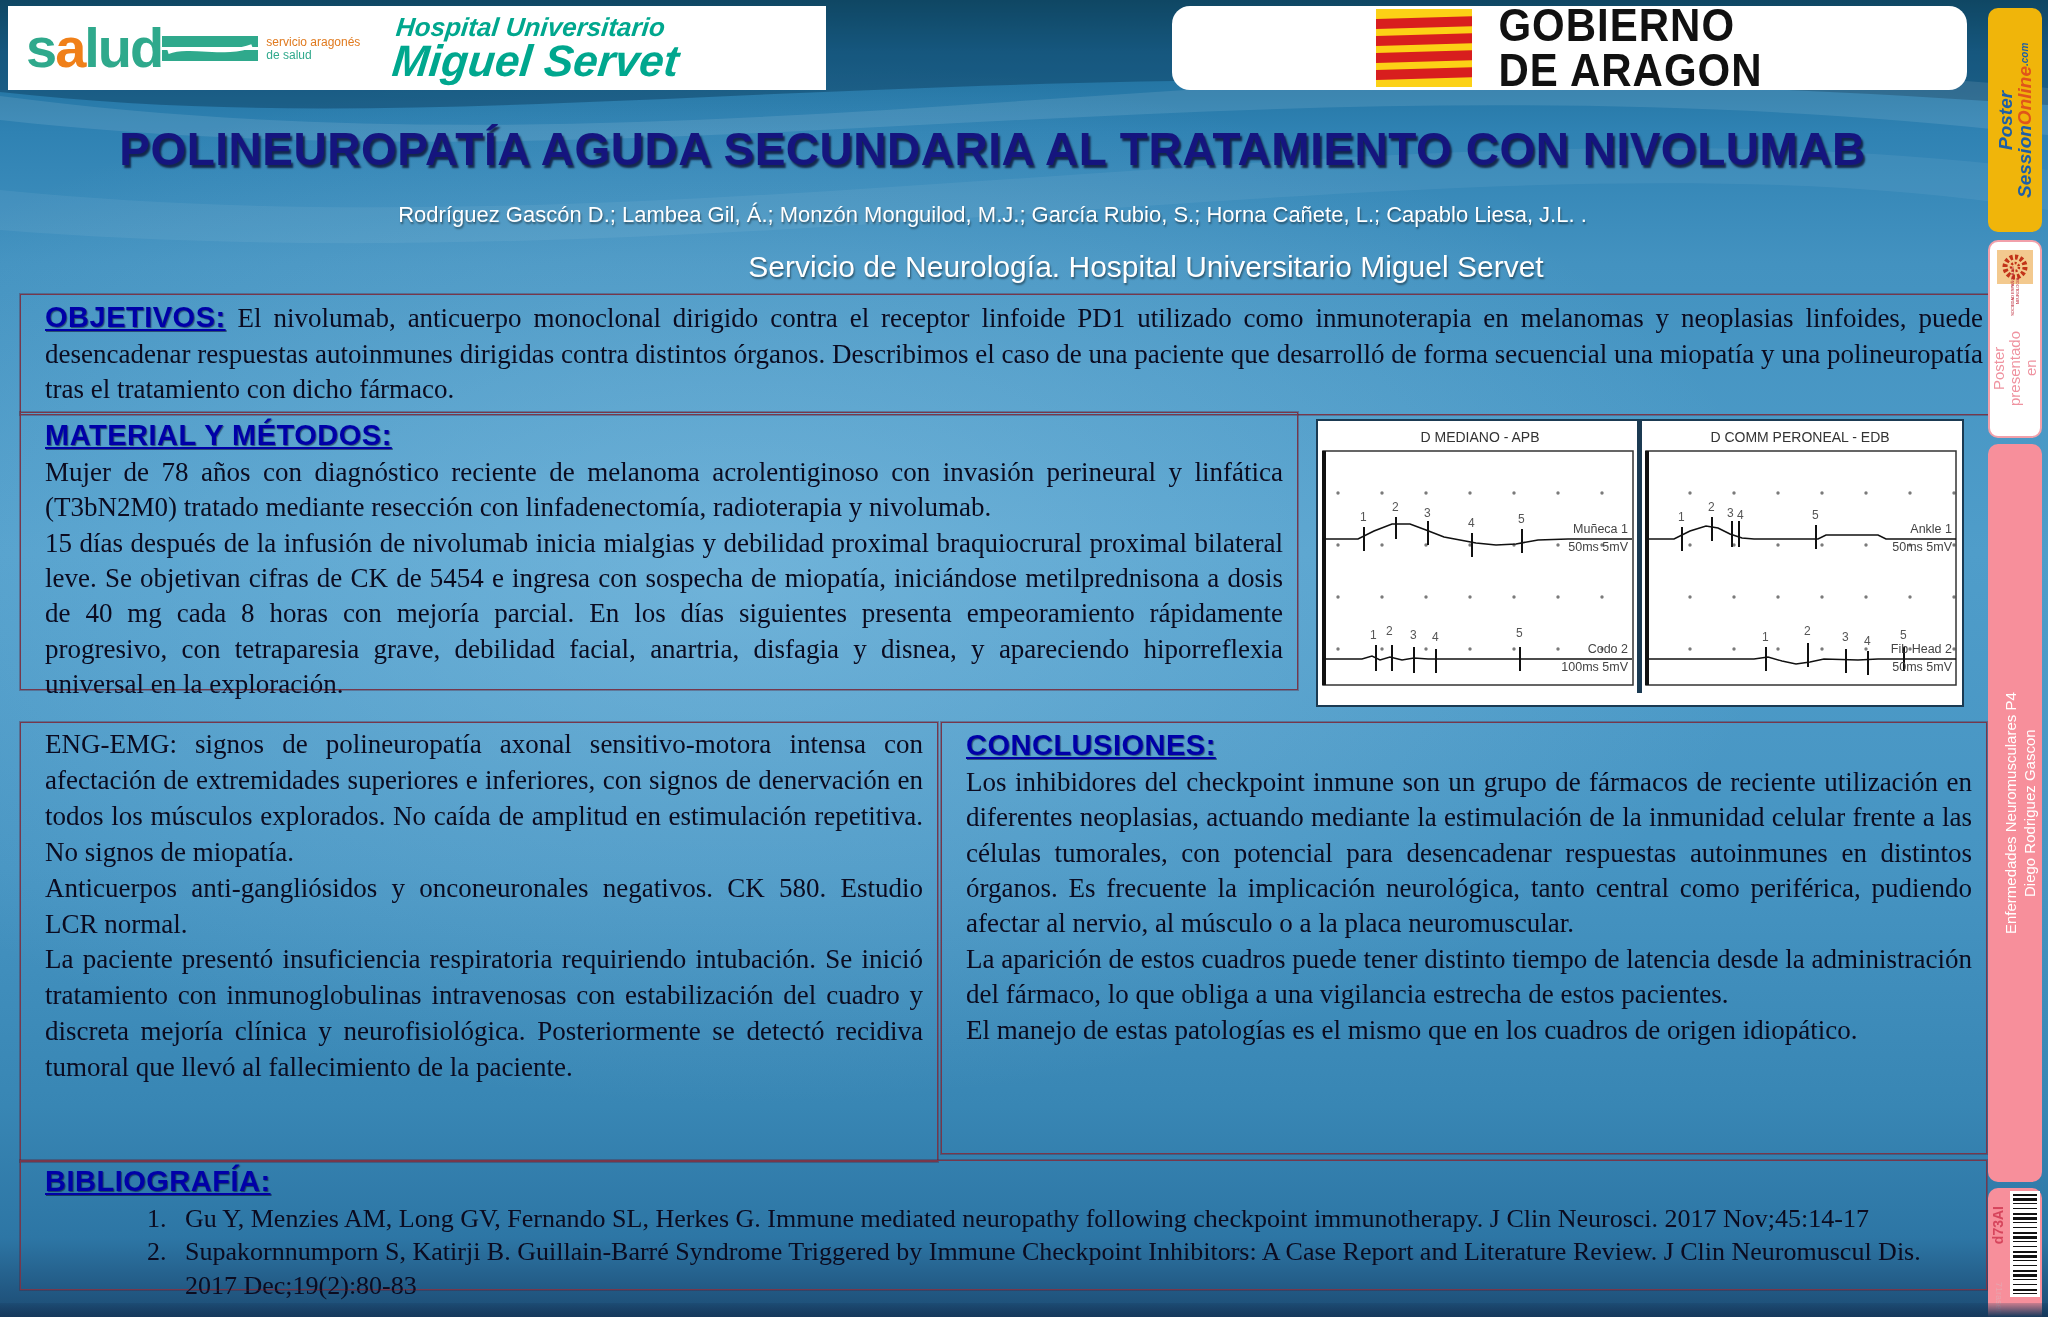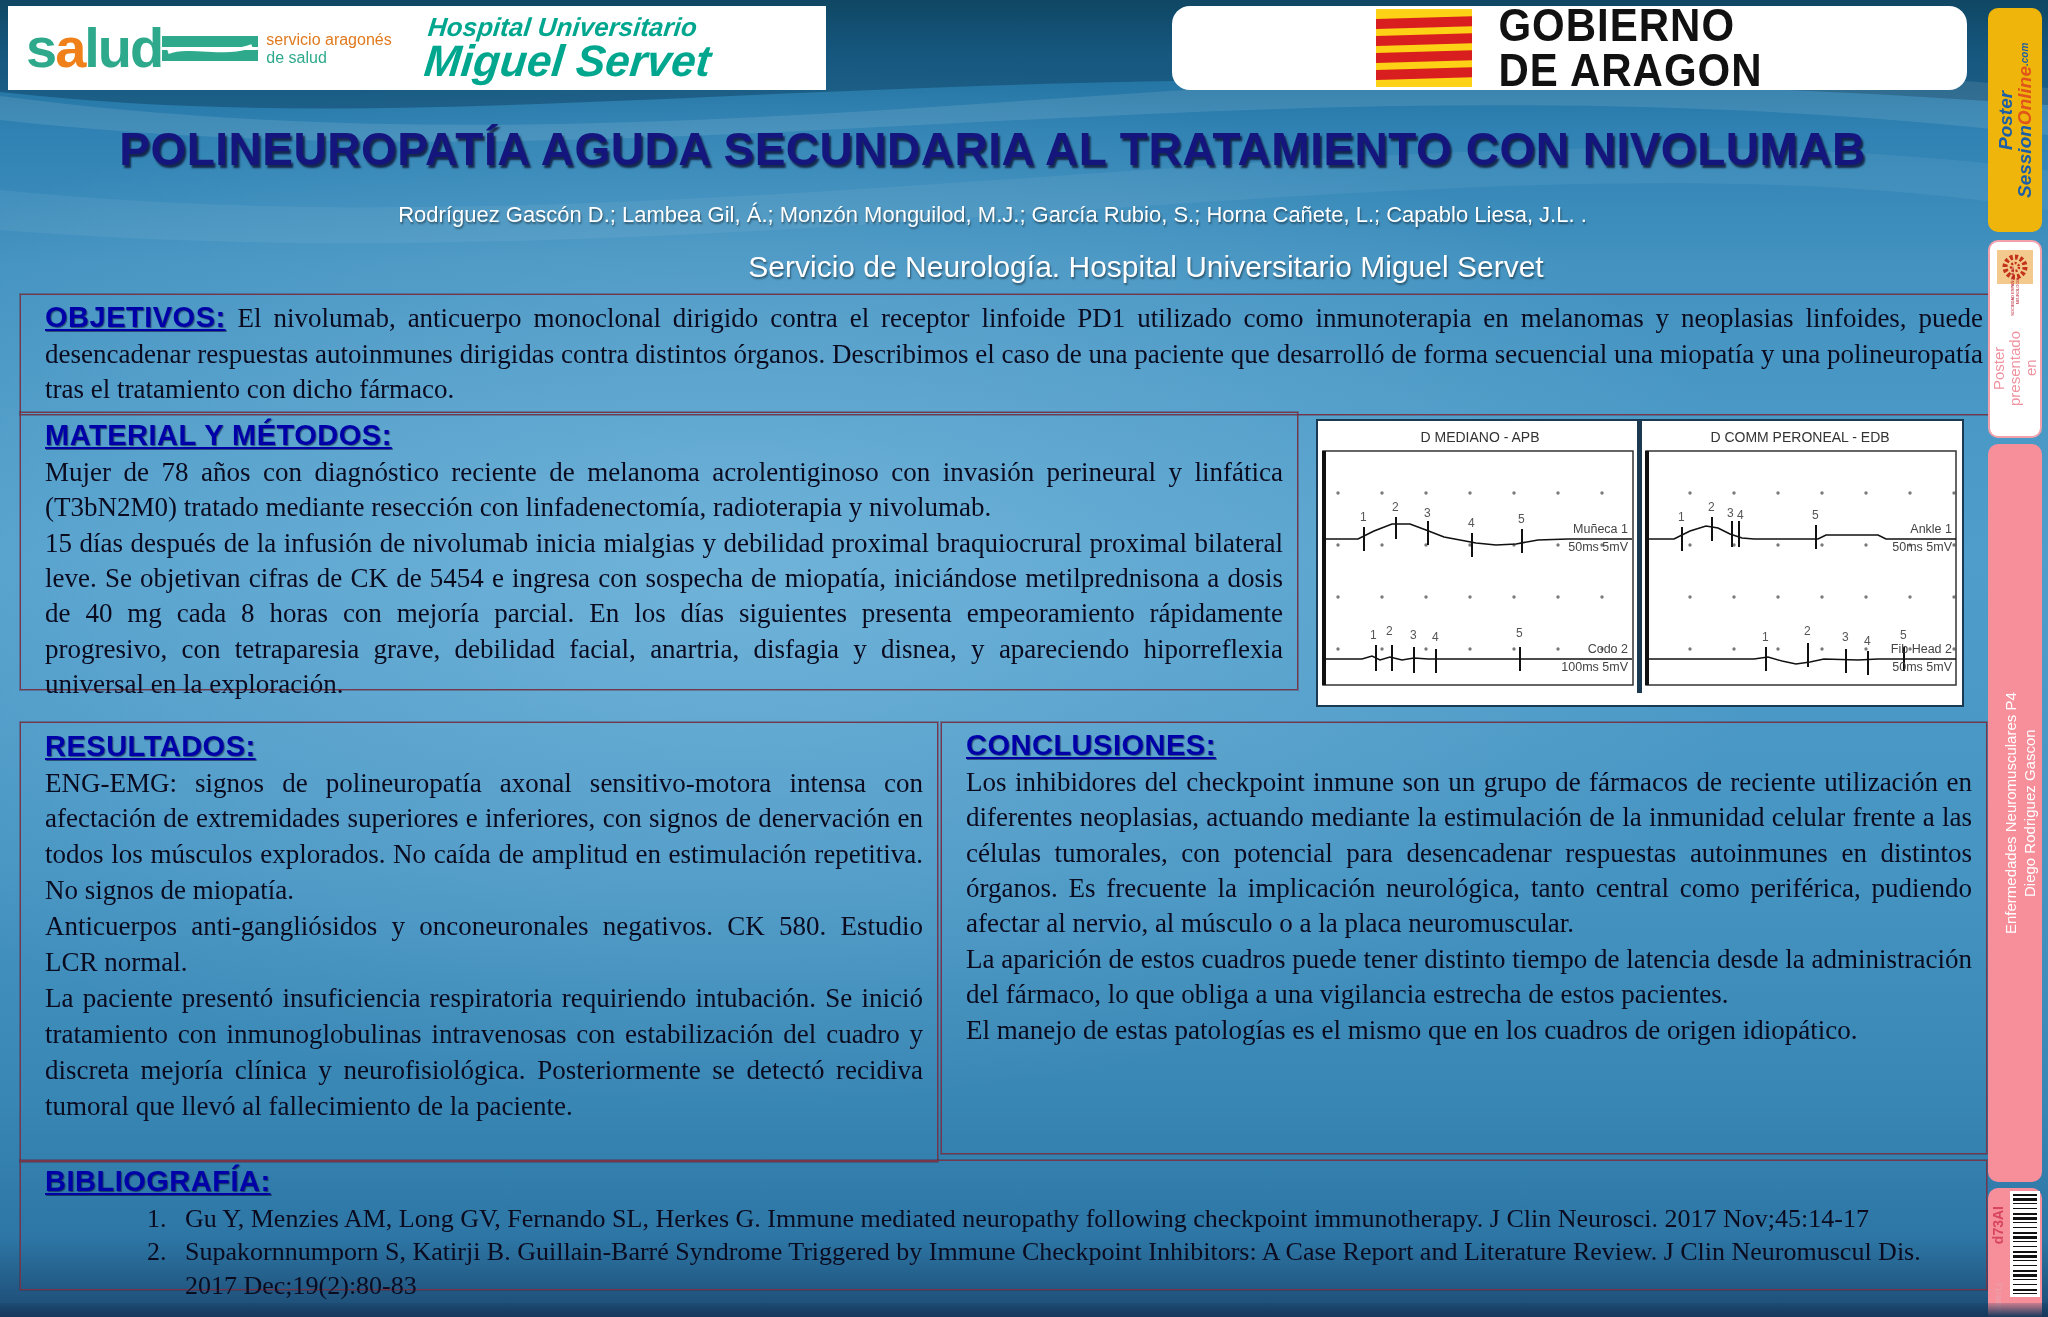--- a/index.html
+++ b/index.html
@@ -14,21 +14,21 @@
   .wave-svg{position:absolute;top:0;left:0;pointer-events:none;}
   .bottom-strip{position:absolute;left:0;bottom:0;width:100%;height:14px;background:linear-gradient(180deg,rgba(18,52,88,.2),#16395c);}
   
   .logo-card{position:absolute;top:6px;height:84px;background:#fff;display:flex;align-items:center;}
   #card-left{left:8px;width:782px;padding:0 18px;gap:34px;}
   #card-right{left:1172px;width:795px;justify-content:center;gap:26px;border-radius:18px;}
   .salud-wrap{display:flex;flex-direction:row;line-height:1;}
   .salud-word{font-size:56px;font-weight:bold;letter-spacing:-2px;color:#2fa98c;font-family:"Liberation Sans",sans-serif;}
   .salud-word .a{color:#f08019;}
   .salud-sub{display:flex;align-items:center;gap:8px;margin-top:2px;}
-  .salud-small{font-size:16px;line-height:1.1;}
+  .salud-small{font-size:12px;line-height:1.1;}
   .salud-small .l1{color:#e07a1f;}
   .salud-small .l2{color:#2fa98c;}
   .hosp-wrap{font-style:italic;color:#00a78e;transform:skewX(-6deg);line-height:.95;font-weight:bold;}
   .hosp-l1{font-size:26px;}
   .hosp-l2{font-size:44px;}
   .gob-text{color:#111;font-weight:bold;line-height:.95;letter-spacing:1px;transform:scaleY(1.12);font-size:42px;}
   
   #main-title{position:absolute;top:122px;left:0;width:1985px;text-align:center;margin:0;
     font-size:46px;font-weight:bold;color:#15157e;letter-spacing:.5px;
     text-shadow:2px 3px 2px rgba(8,8,40,.75);}
@@ -230,21 +230,20 @@
         <text x="524" y="220">3</text>
         <text x="546" y="224">4</text>
         <text x="582" y="218">5</text>
       </g>
       <text x="634" y="232" font-size="12.5" fill="#444" text-anchor="end">Fib Head 2</text>
       <text x="634" y="250" font-size="12.5" fill="#444" text-anchor="end">50ms 5mV</text>
     </svg>
   </div>
 
   <div class="section-box" id="box-resultados">
-    <div class="section-heading">RESULTADOS:</div>
     <p>ENG-EMG: signos de polineuropatía axonal sensitivo-motora intensa con afectación de extremidades superiores e inferiores, con signos de denervación en todos los músculos explorados. No caída de amplitud en estimulación repetitiva. No signos de miopatía.</p>
     <p>Anticuerpos anti-gangliósidos y onconeuronales negativos. CK 580. Estudio LCR normal.</p>
     <p>La paciente presentó insuficiencia respiratoria requiriendo intubación. Se inició tratamiento con inmunoglobulinas intravenosas con estabilización del cuadro y discreta mejoría clínica y neurofisiológica. Posteriormente se detectó recidiva tumoral que llevó al fallecimiento de la paciente.</p>
   </div>
 
   <div class="section-box" id="box-conclusiones">
     <div class="section-heading">CONCLUSIONES:</div>
     <p>Los inhibidores del checkpoint inmune son un grupo de fármacos de reciente utilización en diferentes neoplasias, actuando mediante la estimulación de la inmunidad celular frente a las células tumorales, con potencial para desencadenar respuestas autoinmunes en distintos órganos. Es frecuente la implicación neurológica, tanto central como periférica, pudiendo afectar al nervio, al músculo o a la placa neuromuscular.</p>
     <p>La aparición de estos cuadros puede tener distinto tiempo de latencia desde la administración del fármaco, lo que obliga a una vigilancia estrecha de estos pacientes.</p>
     <p>El manejo de estas patologías es el mismo que en los cuadros de origen idiopático.</p>

